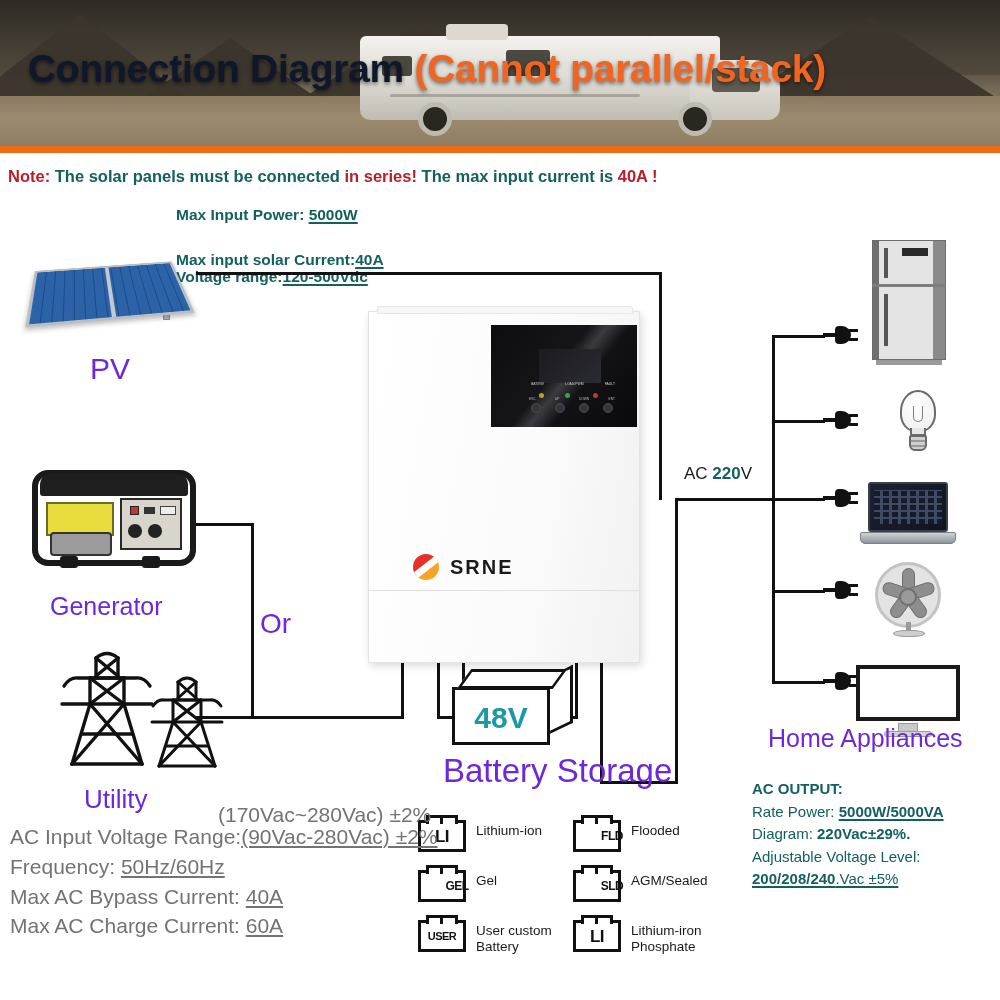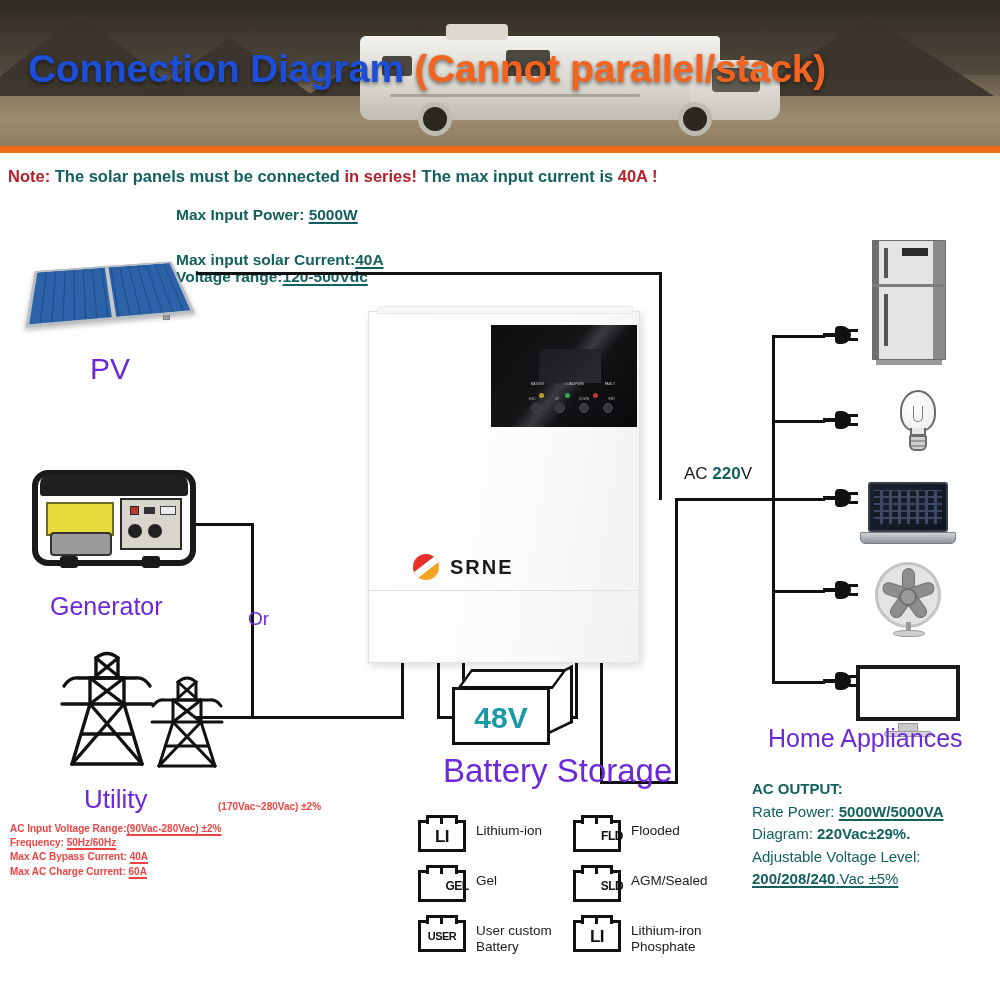--- a/index.html
+++ b/index.html
@@ -72,21 +72,21 @@
     background:#2a2620; border:5px solid #bdbab0;
   }
   .rv .wh1{ left:58px; } .rv .wh2{ left:318px; }
 
   .banner-title {
     position:absolute; left:28px; top:47px; z-index:4;
     font-size:39px; font-weight:bold; letter-spacing:-.3px; white-space:nowrap;
     font-family:"Liberation Sans", sans-serif;
     text-shadow: 0 2px 4px rgba(0,0,0,.55);
   }
-  .t-white { color:#1d4ed8; }
+  .t-white { color:#0f172a; }
   .t-orange { color:#f4641e; }
 
   .orange-rule {
     position:absolute; left:0; top:146px; width:1000px; height:7px;
     background:#ef6c16; z-index:6;
   }
 
   
   .note {
     position:absolute; left:8px; top:167px; width:984px;
@@ -320,21 +320,21 @@
     border:3px solid #111; border-bottom:none; background:#fff;
   }
   .batt-icon:before { left:5px; }
   .batt-icon:after  { right:5px; }
   .batt-icon span { font-size:17px; font-weight:bold; color:#111; line-height:1; letter-spacing:-.5px;}
   .batt-icon span.sm { font-size:12px;padding-left:30px; }
   .legend-text { margin-left:10px; font-size:13.5px; color:#1a1a1a; line-height:1.15; padding-top:3px; }
 
   
   .ac-in { position:absolute; left:10px; top:800px; width:410px; }
-  .ac-in .line { font-size:10px; font-weight:bold; color:#ef4444; white-space:nowrap; line-height:1.42; }
+  .ac-in .line { font-size:21px; font-weight:normal; color:#737373; white-space:nowrap; line-height:1.42; }
 
   .ac-out { position:absolute; left:752px; top:778px; width:248px; }
   .ac-out .line { font-size:15px; font-weight:bold; color:#13605f; white-space:nowrap; line-height:1.5; }
 </style>
 </head>
 <body>
 
 <div id="root">
 
   <div class="banner">
@@ -428,21 +428,21 @@
         <div class="sw2"></div>
         <div class="gauge"></div>
       <div class="out o1"></div>
         <div class="out o2"></div>
     </div>
     <div class="engine"></div>
     <div class="foot f1"></div>
     <div class="foot f2"></div>
   </div>
   <div class="diagram-label" style="left:50px; top:592px; font-size:25px;">Generator</div>
-  <div class="diagram-label" style="left:248px; top:608px; font-size:19px;">Or</div>
+  <div class="diagram-label" style="left:260px; top:608px; font-size:28px;">Or</div>
 
   <div class="pylon" style="left:52px; top:646px;">
     <svg width="110" height="120" viewBox="0 0 110 120">
       <g stroke="#111" stroke-width="3.4" fill="none" stroke-linecap="round">
         <path d="M44 12 q11 -9 22 0"></path>
         <path d="M44 12 L44 30 M66 12 L66 30"></path>
         <path d="M44 12 L66 30 M66 12 L44 30"></path>
         <path d="M38 32 L72 32"></path>
         <path d="M12 40 q6 -9 14 -8 L38 32 L72 32 L84 32 q8 -1 14 8"></path>
         <path d="M38 32 L38 58 M72 32 L72 58"></path>

